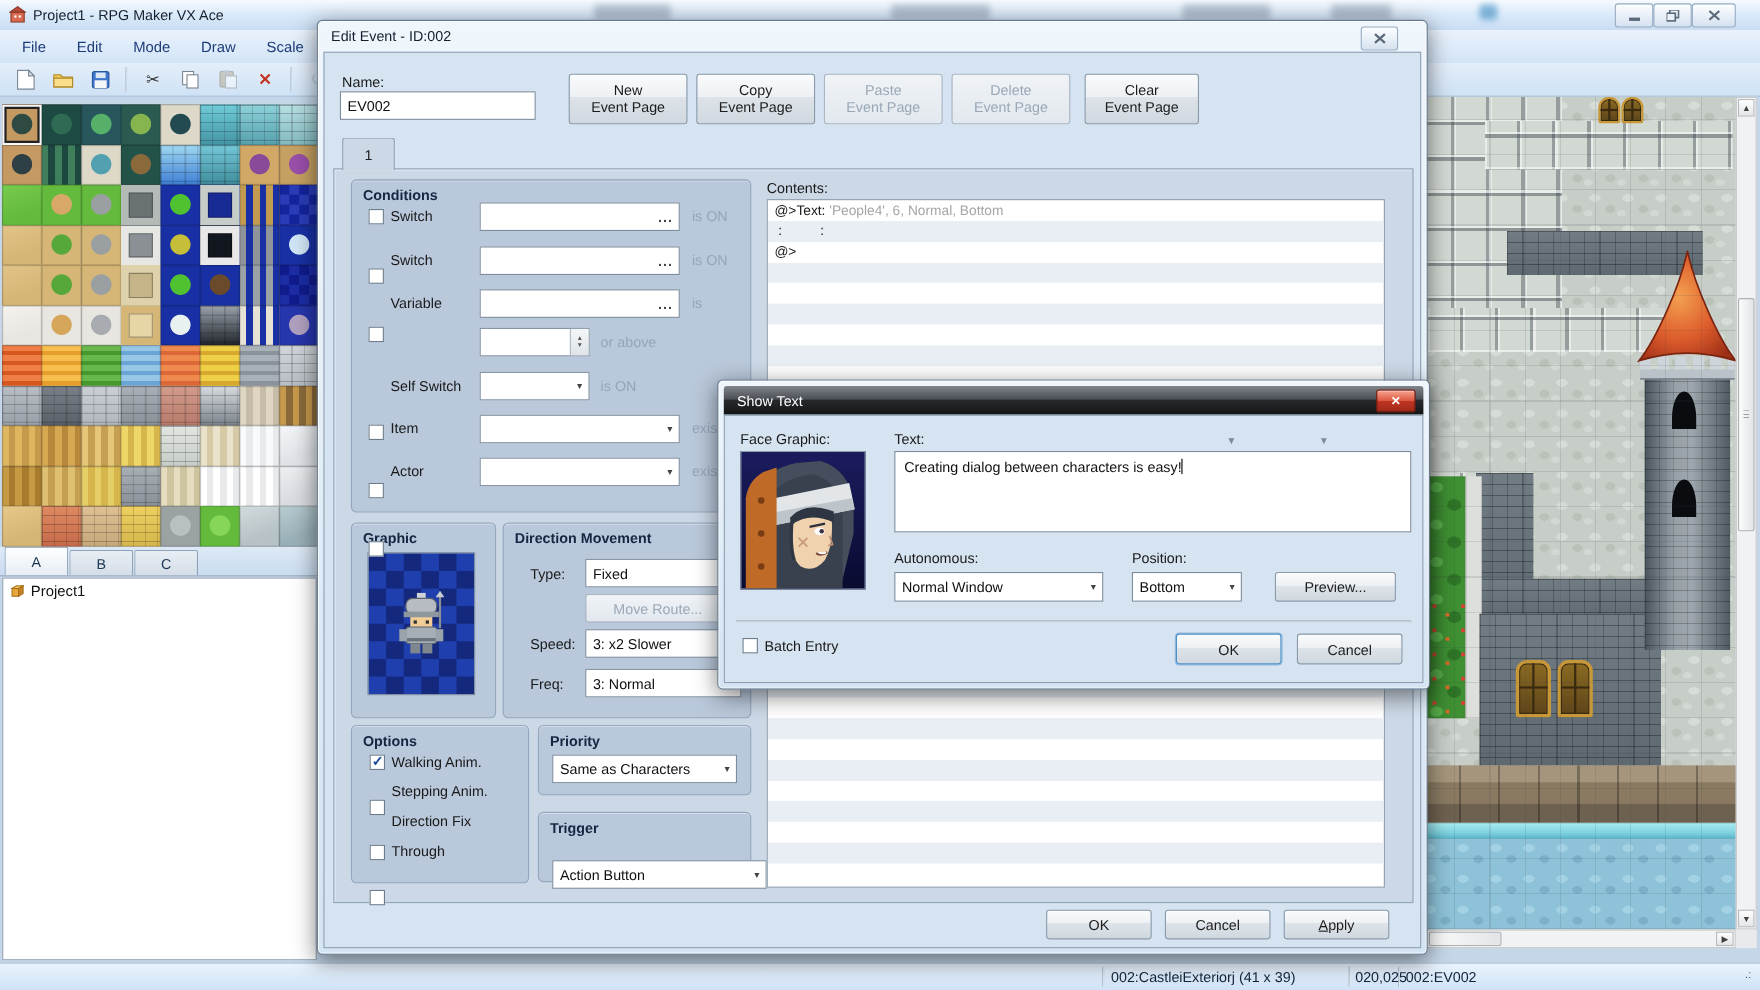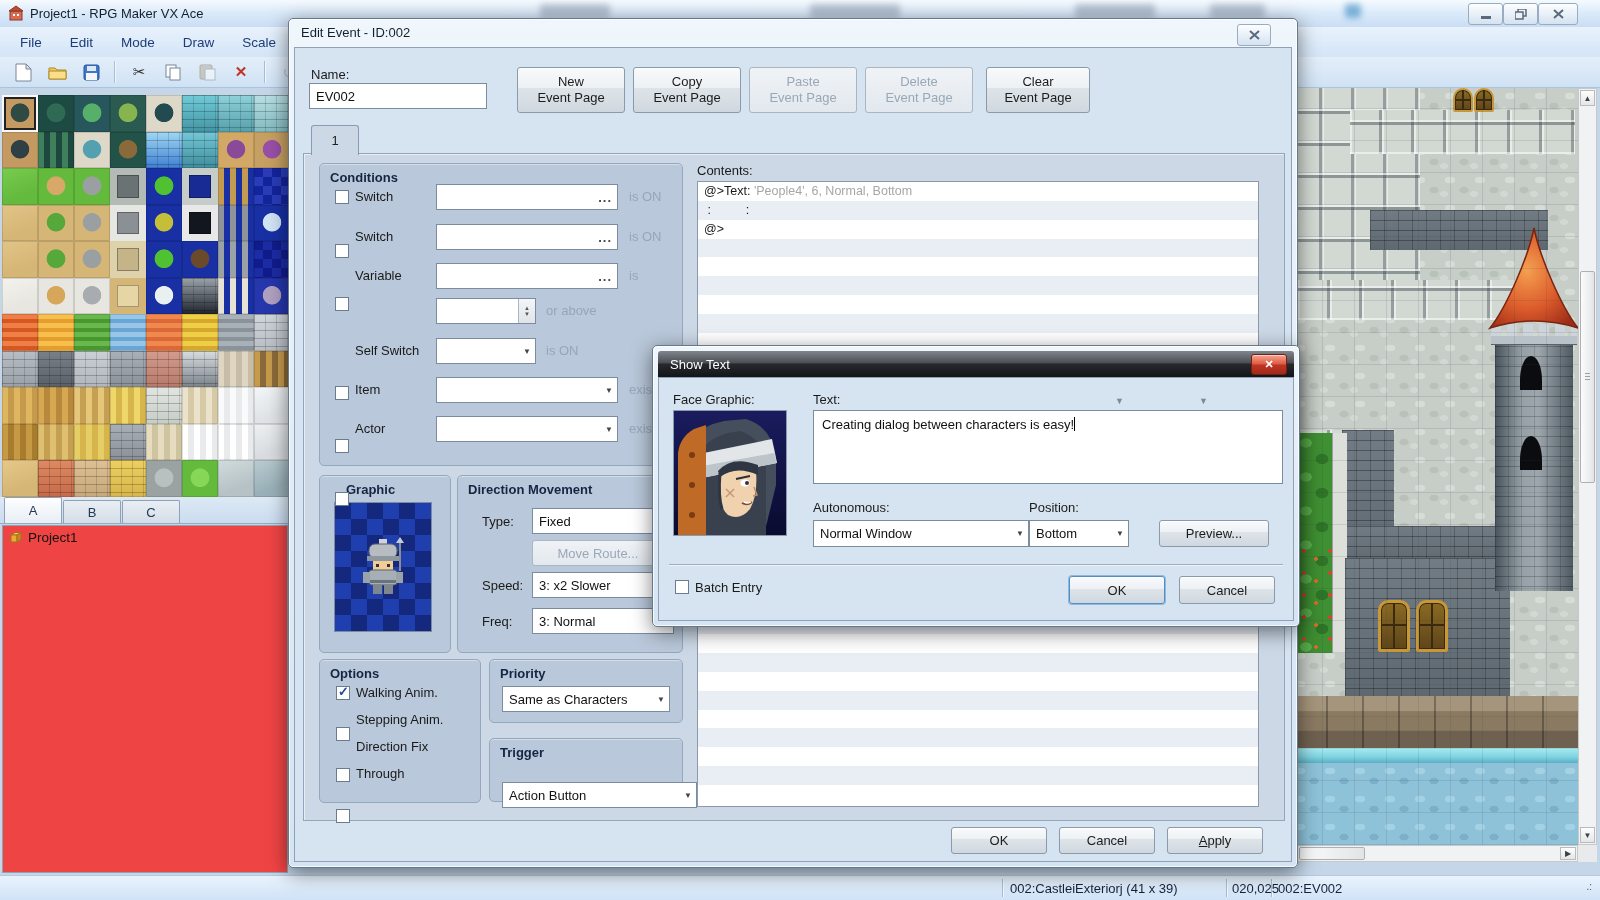--- a/index.html
+++ b/index.html
@@ -22,21 +22,21 @@
   .gi.und{color:#7fa8bc;font-size:16px;}
 
   
   #palette{left:2px;top:95px;width:288px;height:402px;background:#223;display:grid;grid-template-columns:repeat(8,36px);grid-auto-rows:36.5px;}
   .tile{width:36px;height:36.5px;}
   #palette-tabs{left:0;top:497px;width:290px;height:27px;background:linear-gradient(180deg,#dde9f5,#cadcf0);display:flex;align-items:flex-end;padding-left:4px;box-sizing:border-box;border-bottom:1px solid #98aabb;}
   .pal-tab{width:56px;height:22px;margin-right:1px;background:linear-gradient(180deg,#e9eef4,#d4dde8);border:1px solid #8fa2b5;border-bottom:none;display:flex;align-items:center;justify-content:center;color:#223a55;font-size:13px;border-radius:2px 2px 0 0;}
   .pal-tab.selected{height:25px;background:linear-gradient(180deg,#fdfeff,#e8eef5);}
 
   
-  #tree-panel{left:2px;top:525px;width:286px;height:348px;background:#ef4444;border:1px solid #8fa2b5;box-sizing:border-box;}
+  #tree-panel{left:2px;top:525px;width:286px;height:348px;background:#ffffff;border:1px solid #8fa2b5;box-sizing:border-box;}
   .tree-row{display:flex;align-items:center;height:23px;padding-left:6px;font-size:13.5px;color:#111;}
   .tree-row.selected{background:linear-gradient(180deg,#55aaf5,#2a82e2);color:#fff;padding-left:24px;}
   .tree-ico{margin-right:6px;display:inline-flex;}
 
   
   #map-view{left:1290px;top:88px;width:288px;height:757px;overflow:hidden;background-color:#c7cdc7;
     background-image:radial-gradient(9px 6px at 10px 8px,#d6dcd6 0 55%,rgba(0,0,0,0) 60%),radial-gradient(8px 6px at 24px 18px,#b9c1b9 0 55%,rgba(0,0,0,0) 60%),radial-gradient(7px 5px at 4px 22px,#d2d8d2 0 55%,rgba(0,0,0,0) 60%);background-size:30px 28px;}
   .blockpath{background-color:#d2d8d2;background-image:
     repeating-linear-gradient(0deg,rgba(255,255,255,.55) 0 2px,rgba(0,0,0,0) 2px 29px,rgba(60,70,76,.45) 29px 32px),
     repeating-linear-gradient(90deg,rgba(255,255,255,.5) 0 2px,rgba(0,0,0,0) 2px 29px,rgba(60,70,76,.4) 29px 32px);}
@@ -446,21 +446,21 @@
         <span class="abs glabel" style="left: 340px; top: 363px; z-index: 3; width: 50px; overflow: hidden; white-space: nowrap;">exis</span>
         <div class="abs chk" style="left: 46px; top: 403px; z-index: 3;"></div>
         <span class="abs label" style="left: 66px; top: 402px; z-index: 3;">Actor</span>
         <div class="abs select" style="left: 147px; top: 397px; width: 182px; height: 26px; z-index: 3;">
           <span class="arrow">▼</span>
         </div>
         <span class="abs glabel" style="left: 340px; top: 402px; z-index: 3; width: 50px; overflow: hidden; white-space: nowrap;">exis</span>
       </div>
 
     <div class="abs grp" style="left:30px;top:456px;width:130px;height:176px;z-index:2;">
-      <span class="grp-title abs" style="left:10px;top:6px;margin-left:16px;">Graphic</span>
+      <span class="grp-title abs" style="left:10px;top:6px;">Graphic</span>
       <div class="abs" style="left:14px;top:26px;width:96px;height:128px;border:1px solid #7b8c9e;background:repeating-conic-gradient(#1f3fae 0 25%,#14297e 0 50%);background-size:32px 32px;display:flex;align-items:center;justify-content:center;">
         <svg width="44" height="60">
           <rect x="38" y="2" width="2" height="32" fill="#8a8f94"></rect>
             <path d="M39,0 L43,6 L35,6 Z" fill="#c6ccd2"></path>
           <rect x="18" y="2" width="8" height="6" fill="#d0d4d8"></rect>
           <rect x="8" y="7" width="28" height="14" rx="6" fill="#b6bcc2" stroke="#5a626a"></rect>
           <rect x="6" y="19" width="32" height="5" fill="#8f979e"></rect>
           <rect x="12" y="24" width="20" height="9" fill="#f0cc96"></rect>
           <rect x="15" y="27" width="3" height="3" fill="#333"></rect>
             <rect x="26" y="27" width="3" height="3" fill="#333"></rect>
@@ -613,21 +613,21 @@
         <path d="M52,78 l8,8 M60,78 l-8,8" stroke="#c89878" stroke-width="1.5"></path>
       </svg>
     </div>
 
     <span class="abs label" style="left:160px;top:46px;">Text:</span>
     <span class="abs mini-arrow" style="left:462px;top:50px;">▼</span>
     <span class="abs mini-arrow" style="left:546px;top:50px;">▼</span>
     <div class="abs" id="st-textarea" style="left:160px;top:64px;width:470px;height:74px;"><span>Creating dialog between characters is easy!</span><span class="caret"></span></div>
 
     <span class="abs label" style="left:160px;top:154px;">Autonomous:</span>
-    <div class="abs select" style="left:160px;top:174px;width:216px;height:27px;">
+    <div class="abs select" style="left:160px;top:174px;width:190px;height:27px;">
         <span>Normal Window</span>
         <span class="arrow">▼</span>
       </div>
 
     <span class="abs label" style="left:376px;top:154px;">Position:</span>
     <div class="abs select" style="left:376px;top:174px;width:100px;height:27px;">
         <span>Bottom</span>
         <span class="arrow">▼</span>
       </div>
 

